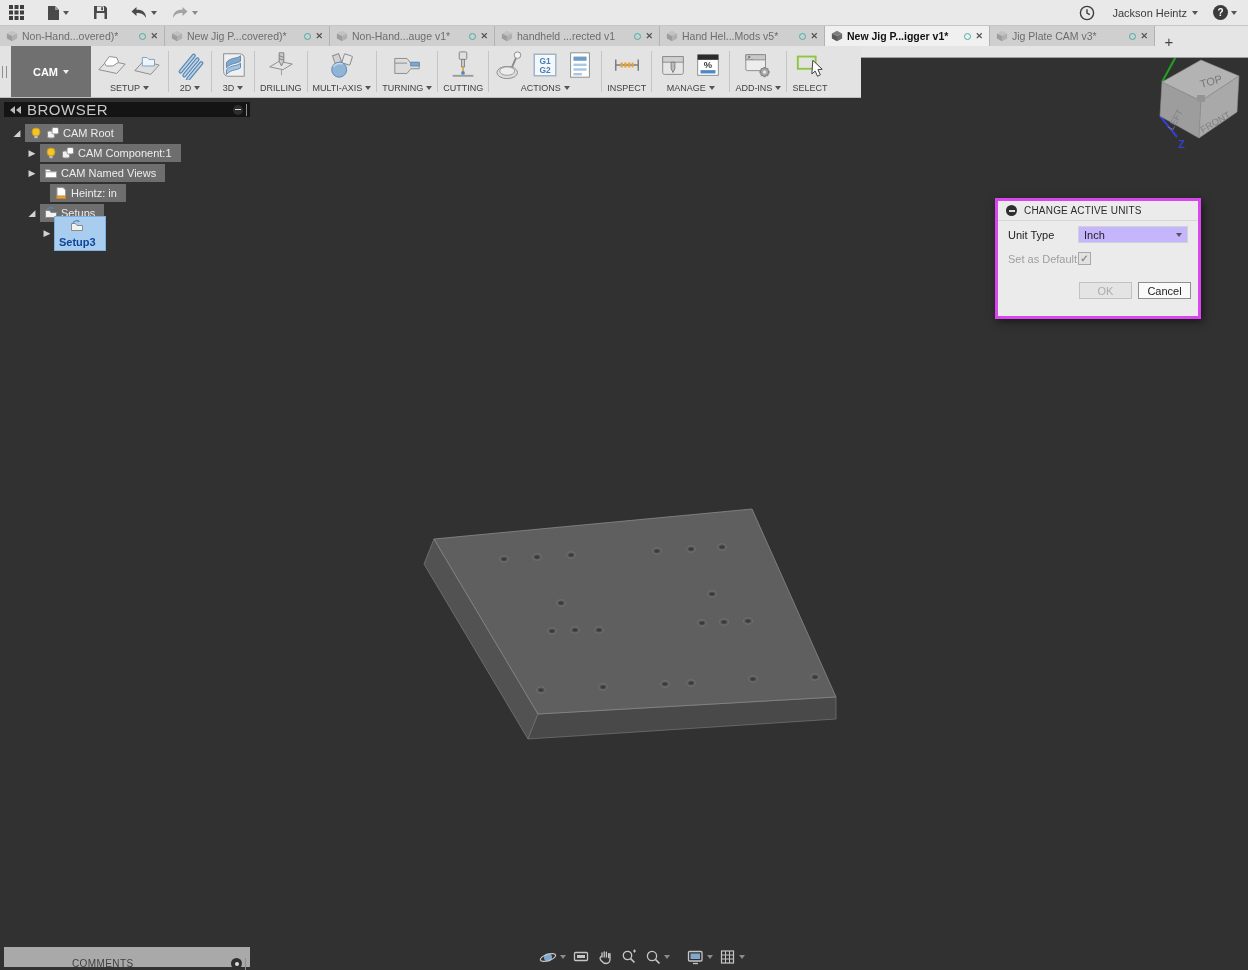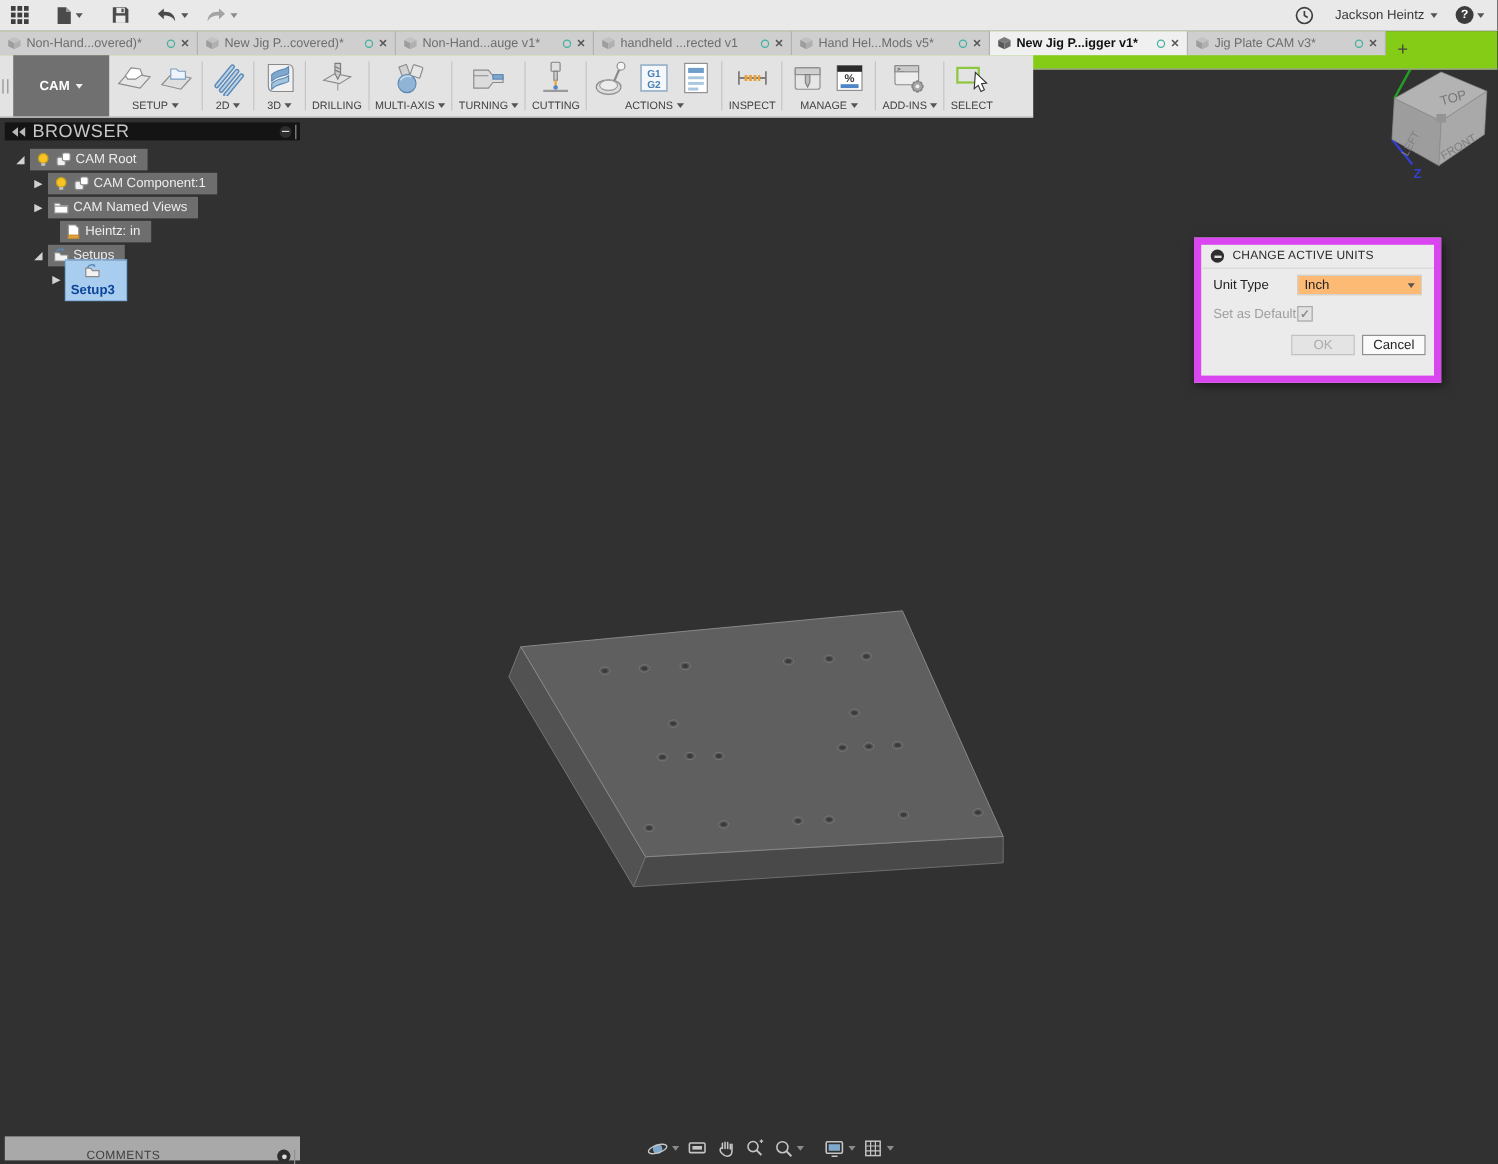--- a/index.html
+++ b/index.html
@@ -25,21 +25,21 @@
 
   
   #appbar { position:absolute; left:0; top:0; width:1248px; height:26px; background:#e9e9e9; border-bottom:1px solid #c6c6c6; display:flex; align-items:center; z-index:10; }
   .abtn { display:flex; align-items:center; gap:3px; height:22px; padding:0 3px; cursor:default; }
   #appbar svg { display:block; }
   .spacer { flex:1; }
   #user-menu { font-size:11px; color:#3a3a3a; display:flex; align-items:center; gap:5px; margin-right:12px; }
   #help-btn { width:15px; height:15px; border-radius:50%; background:#3c3c3c; color:#fff; font-size:10px; font-weight:bold; display:flex; align-items:center; justify-content:center; }
 
   
-  #tabbar { position:absolute; left:0; top:26px; width:1248px; height:32px; background:#84cc16; border-bottom:1px solid #9f9f9f; display:flex; z-index:10; }
+  #tabbar { position:absolute; left:0; top:26px; width:1248px; height:32px; background:#e5e5e5; border-bottom:1px solid #9f9f9f; display:flex; z-index:10; }
   .tab { width:165px; height:20px; display:flex; align-items:center; padding:0 6px; border-right:1px solid #b2b2b2; background:#cfcfcf; font-size:10.5px; color:#6d6d6d; }
   .tab.active { background:#f0f0f0; color:#111; font-weight:bold; }
   .tab-label { flex:1; overflow:hidden; white-space:nowrap; margin-left:4px; }
   .tab-status { width:7px; height:7px; border:1.5px solid #43b0a0; border-radius:50%; margin:0 4px; flex:0 0 auto; }
   .tab-close { font-size:9px; color:#555; font-weight:bold; flex:0 0 auto; }
   .newtab { width:28px; display:flex; align-items:center; justify-content:center; font-size:15px; color:#444; }
 
   
   #ribbon { position:absolute; left:0; top:46px; width:861px; height:52px; background:#e3e3e3; border-bottom:1px solid #bdbdbd; display:flex; align-items:stretch; z-index:10; }
   #ribbon-grip { display:flex; align-items:center; padding-left:2px; }
@@ -61,26 +61,26 @@
   #browser-header .circle-btn.minus::after { left:2px; top:4px; width:6px; height:1.5px; }
   .trow { position:absolute; height:20px; display:flex; align-items:center; }
   .expander { width:10px; font-size:9px; color:#d2d2d2; text-align:center; flex:0 0 auto; }
   .expander.expanded::before { content:"◢"; }
   .expander.collapsed::before { content:"▶"; }
   .pill { display:flex; align-items:center; gap:3px; background:#6e6e6e; padding:2px 9px 2px 4px; margin-left:3px; font-size:11px; color:#ececec; white-space:nowrap; }
   .pill svg { width:14px; height:14px; display:block; }
   .trow.selected .pill { background:#a9cdee; color:#0e459c; font-weight:bold; outline:1px solid #7fb0dd;flex-direction:column; }
 
   
-  #dialog { position:absolute; left:995px; top:198px; width:206px; height:121px; background:#ebebeb; border:6px solid #d946ef; box-shadow:2px 3px 8px rgba(0,0,0,.5); z-index:20; font-size:11px; }
+  #dialog { position:absolute; left:995px; top:198px; width:206px; height:121px; background:#ebebeb; border:3px solid #d946ef; box-shadow:2px 3px 8px rgba(0,0,0,.5); z-index:20; font-size:11px; }
   #dialog-title { height:20px; display:flex; align-items:center; gap:7px; padding:0 8px; border-bottom:1px solid #d6d6d6; color:#2b2b2b; font-size:10px; letter-spacing:.2px; }
   .drow { display:flex; align-items:center; height:21px; padding:0 10px; margin-top:3px; }
   .dlabel { width:70px; color:#222; }
   .dlabel.disabled { color:#9e9e9e; }
-  #unit-select { flex:1; height:17px; background:#fdba74; border:1px solid #d2d2d2; display:flex; align-items:center; padding:0 5px; color:#222; }
+  #unit-select { flex:1; height:17px; background:#c4b5fd; border:1px solid #d2d2d2; display:flex; align-items:center; padding:0 5px; color:#222; }
   #unit-select .spacer { flex:1; }
   #default-checkbox { width:13px; height:13px; background:#e2e2e2; border:1px solid #a8a8a8; display:flex; align-items:center; justify-content:center; color:#8a8a8a; font-size:10px; font-weight:bold; }
   #default-checkbox.checked::before { content:"✓"; }
   #dialog-buttons { position:absolute; right:7px; bottom:17px; display:flex; gap:6px; }
   #dialog-buttons button { width:53px; height:17px; font-size:11px; font-family:inherit; }
   #ok-btn { background:#e4e4e4; border:1px solid #c2c2c2; color:#ababab; }
   #cancel-btn { background:#fafafa; border:1px solid #8f8f8f; color:#222; }
 
   
   #viewcube { position:absolute; left:1148px; top:45px; z-index:5; }

